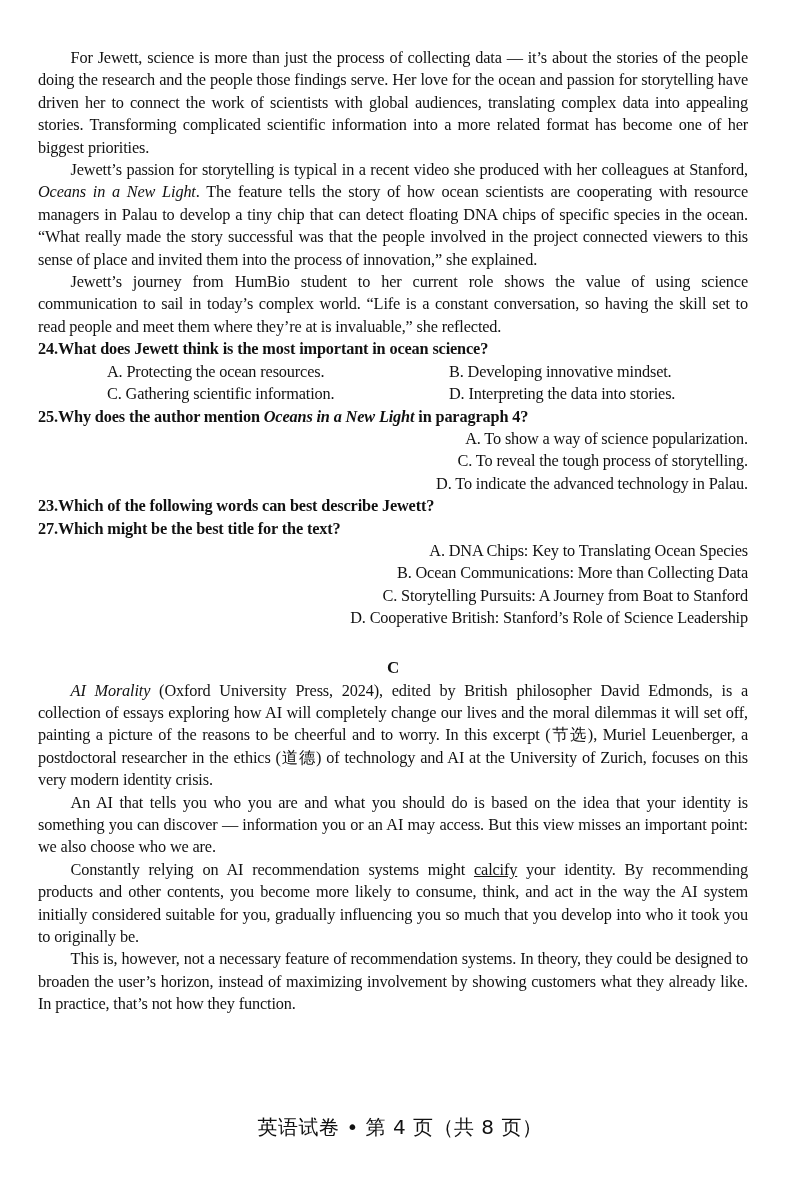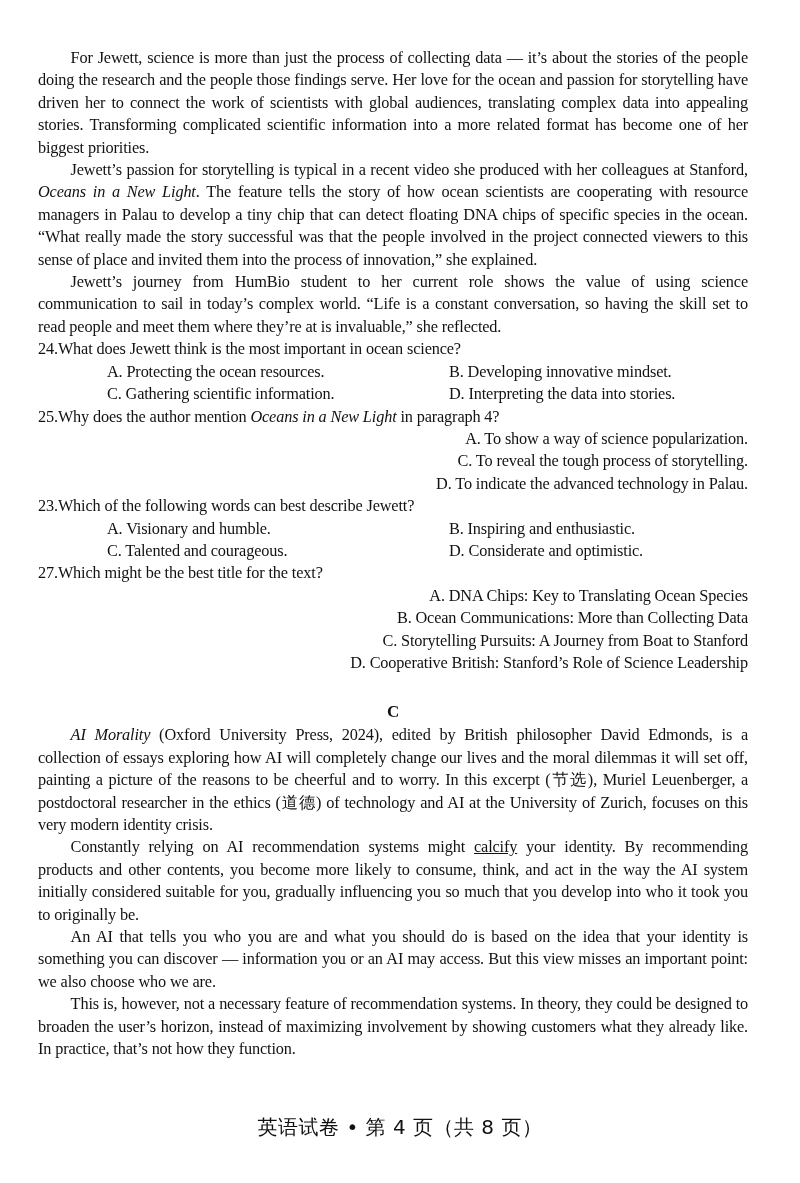--- a/index.html
+++ b/index.html
@@ -24,20 +24,21 @@
       line-height: 22.4px;
       letter-spacing: -0.15px;
     }
     .para {
       margin: 0;
       text-align: justify;
       text-indent: 2em;
     }
     .q-stem {
       margin: 0;
+      font-weight: bold;
     }
     .opts-grid {
       display: grid;
       grid-template-columns: 342px 1fr;
       padding-left: 25px;
     }
     .opts-list {
       padding-left: 25px;
       text-align: right;
     }
@@ -94,44 +95,38 @@
     <p class="q-stem"><span>25.</span><span>Why does the author mention </span><span class="it">Oceans in a New Light</span><span> in paragraph 4?</span></p>
     <div class="opts-list">
       <span class="opt">A. To show a way of science popularization.</span>
       <span class="opt">C. To reveal the tough process of storytelling.</span>
       <span class="opt">D. To indicate the advanced technology in Palau.</span>
     </div>
   </div>
 
   <div>
     <p class="q-stem"><span>23.</span><span>Which of the following words can best describe Jewett?</span></p>
-    <div class="opts-grid">
-      <span class="opt">A. Visionary and humble.</span>
-      <span class="opt">B. Inspiring and enthusiastic.</span>
-      <span class="opt">C. Talented and courageous.</span>
-      <span class="opt">D. Considerate and optimistic.</span>
-    </div>
   </div>
 
   <div>
     <p class="q-stem"><span>27.</span><span>Which might be the best title for the text?</span></p>
     <div class="opts-list">
       <span class="opt">A. DNA Chips: Key to Translating Ocean Species</span>
       <span class="opt">B. Ocean Communications: More than Collecting Data</span>
       <span class="opt">C. Storytelling Pursuits: A Journey from Boat to Stanford</span>
       <span class="opt">D. Cooperative British: Stanford’s Role of Science Leadership</span>
     </div>
   </div>
 
   <section>
     <p class="section-label">C</p>
 
     <p class="para"><span class="it">AI Morality</span><span> (Oxford University Press, 2024), edited by British philosopher David Edmonds, is a collection of essays exploring how AI will completely change our lives and the moral dilemmas it will set off, painting a picture of the reasons to be cheerful and to worry. In this excerpt (节选), Muriel Leuenberger, a postdoctoral researcher in the ethics (道德) of technology and AI at the University of Zurich, focuses on this very modern identity crisis.</span></p>
 
+    <p class="para">An AI that tells you who you are and what you should do is based on the idea that your identity is something you can discover — information you or an AI may access. But this view misses an important point: we also choose who we are.</p>
+
     <p class="para"><span>Constantly relying on AI recommendation systems might </span><span class="ul">calcify</span><span> your identity. By recommending products and other contents, you become more likely to consume, think, and act in the way the AI system initially considered suitable for you, gradually influencing you so much that you develop into who it took you to originally be.</span></p>
-
-    <p class="para">An AI that tells you who you are and what you should do is based on the idea that your identity is something you can discover — information you or an AI may access. But this view misses an important point: we also choose who we are.</p>
 
     <p class="para">This is, however, not a necessary feature of recommendation systems. In theory, they could be designed to broaden the user’s horizon, instead of maximizing involvement by showing customers what they already like. In practice, that’s not how they function.</p>
   </section>
 </div>
 
 <div class="footer">英语试卷 • 第 4 页（共 8 页）</div>
 
 </body></html>

